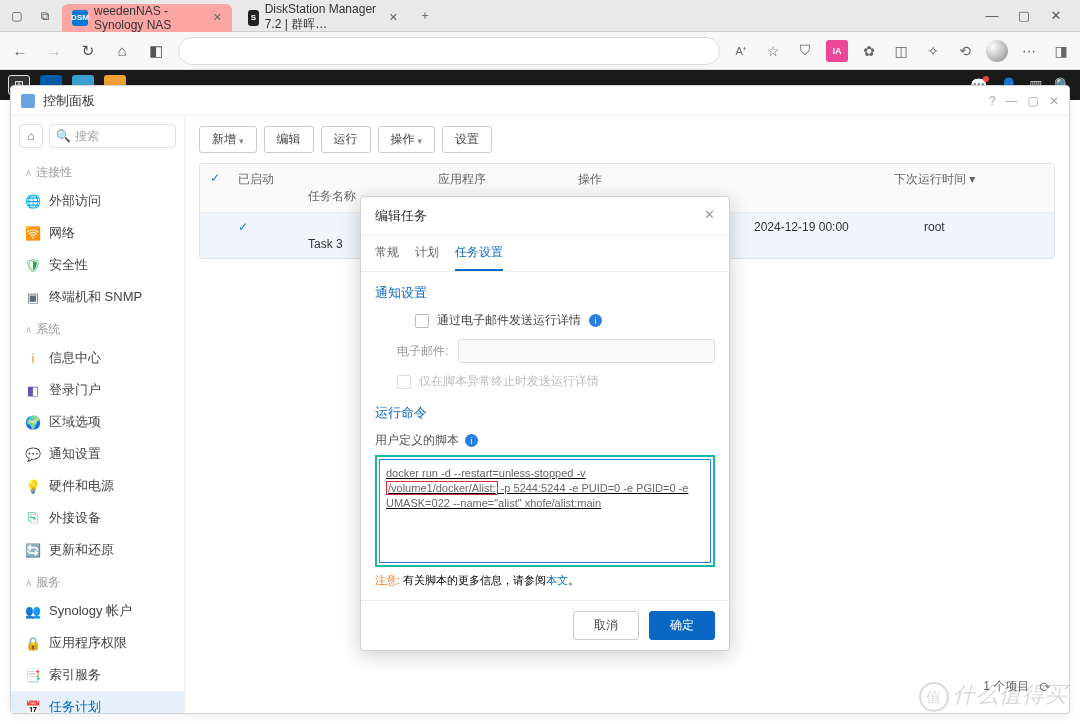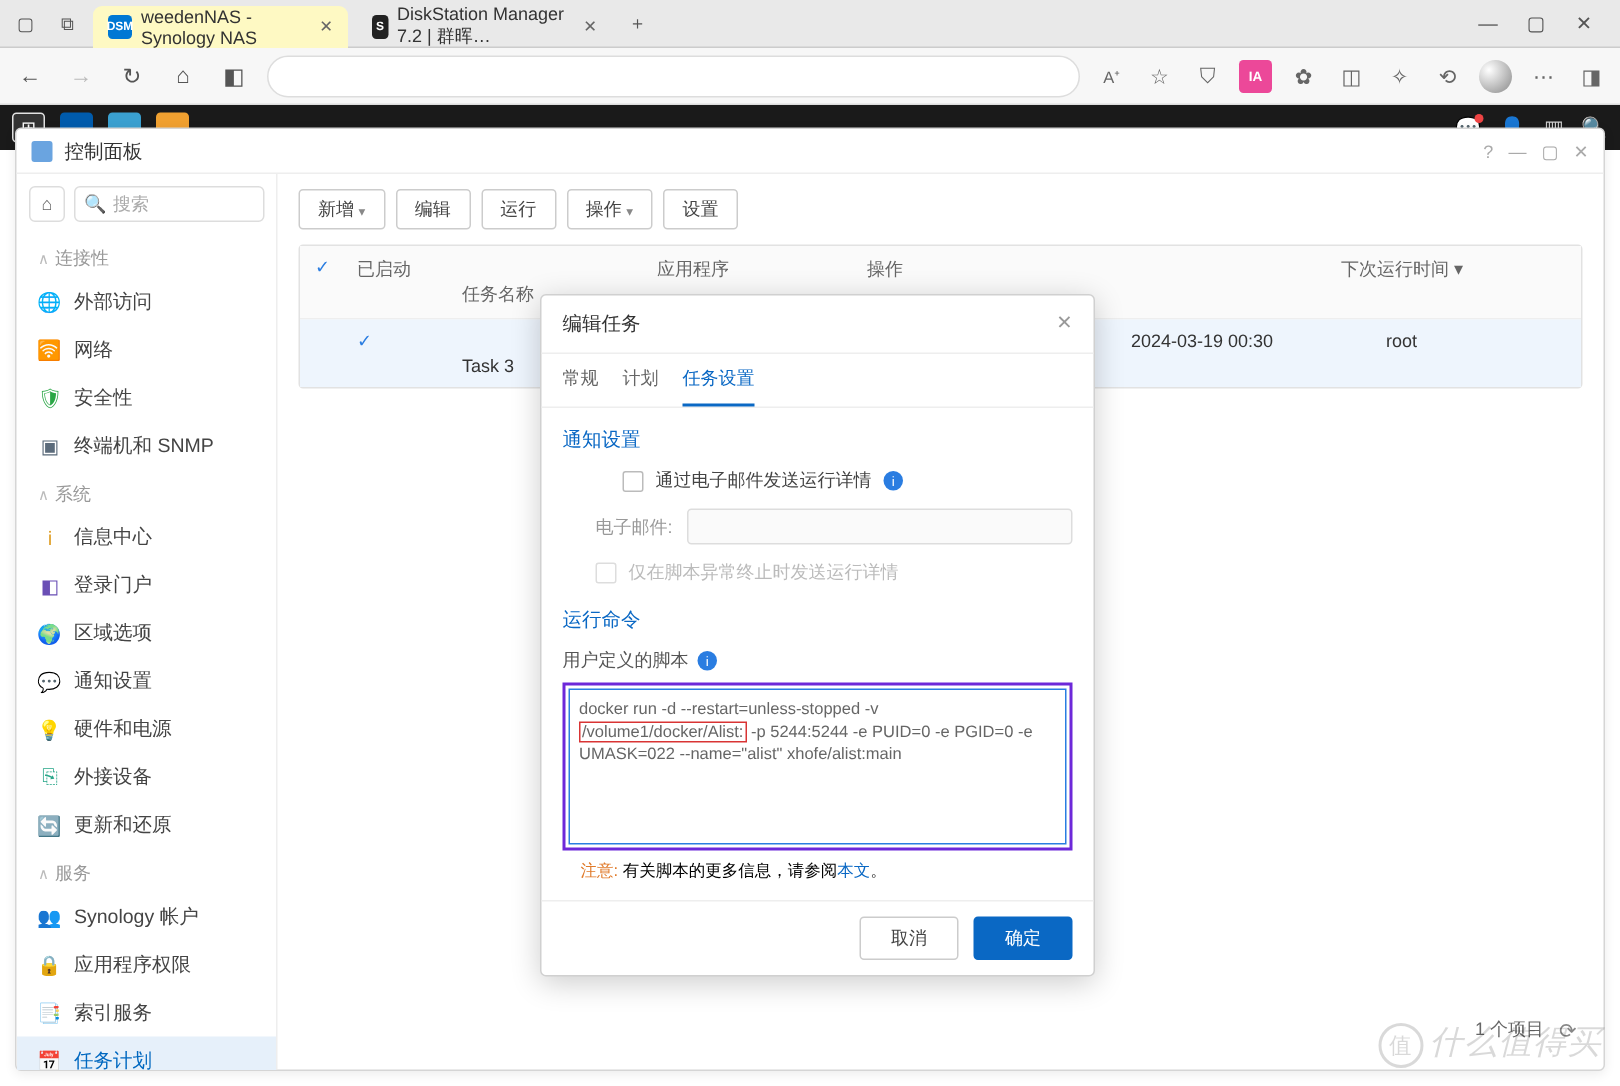--- a/index.html
+++ b/index.html
@@ -1,21 +1,21 @@
 <!DOCTYPE html>
 <html><head>
 <meta charset="utf-8">
 <style>
 * { margin: 0; padding: 0; box-sizing: border-box; font-family: -apple-system, "Segoe UI", Arial, sans-serif; }
 body { width: 1080px; height: 724px; overflow: hidden; background: #fff; position: relative; }
 
 
 .browser-top { height: 32px; background: #e9e9e9; display: flex; align-items: center; padding: 0 6px; gap: 6px; border-bottom: 1px solid #ccc; }
 .browser-top .sqbtn { width: 22px; height: 22px; display: flex; align-items: center; justify-content: center; font-size: 12px; color: #555; }
-.tab { height: 28px; background: #fef9c3; border-radius: 6px 6px 0 0; display: flex; align-items: center; padding: 0 10px; font-size: 12px; color: #333; margin-top: 4px; gap: 6px; max-width: 170px; }
+.tab { height: 28px; background: #fca5a5; border-radius: 6px 6px 0 0; display: flex; align-items: center; padding: 0 10px; font-size: 12px; color: #333; margin-top: 4px; gap: 6px; max-width: 170px; }
 .tab.inactive { background: transparent; }
 .tab .favicon { width: 16px; height: 16px; background: #0078d4; border-radius: 3px; display: flex; align-items: center; justify-content: center; color: #fff; font-size: 8px; font-weight: bold; }
 .tab .favicon.s { background: #222; }
 .tab .close { margin-left: auto; color: #666; font-size: 11px; }
 .winctl { margin-left: auto; display: flex; gap: 12px; padding-right: 8px; }
 .winctl span { width: 20px; text-align: center; color: #555; font-size: 13px; }
 
 .browser-addr { height: 38px; background: #f7f7f7; display: flex; align-items: center; padding: 0 8px; gap: 10px; border-bottom: 1px solid #ddd; }
 .browser-addr .navbtn { width: 24px; height: 24px; display: flex; align-items: center; justify-content: center; color: #555; font-size: 15px; }
 .urlbar { flex: 1; height: 28px; background: #fff; border: 1px solid #ddd; border-radius: 14px; display: flex; align-items: center; padding: 0 12px; color: #888; font-size: 13px; }
@@ -84,25 +84,25 @@
 .modal-body { padding: 12px 14px; max-height: 330px; overflow-y: auto; }
 .section-title { color: #0a68c4; font-size: 13px; margin-bottom: 10px; }
 .chkrow { display: flex; align-items: center; gap: 8px; font-size: 12px; color: #444; margin-bottom: 10px; padding-left: 40px; }
 .chkbox { width: 14px; height: 14px; border: 1px solid #bbb; border-radius: 2px; }
 .info-ic { width: 13px; height: 13px; border-radius: 50%; background: #2a7de1; color: #fff; font-size: 9px; display: inline-flex; align-items: center; justify-content: center; }
 .field-row { display: flex; align-items: center; gap: 10px; padding-left: 22px; margin-bottom: 10px; font-size: 12px; color: #999; }
 .field-row input { flex: 1; height: 24px; border: 1px solid #ddd; border-radius: 3px; padding: 0 6px; }
 .sub-chk { padding-left: 22px; display: flex; align-items: center; gap: 8px; font-size: 12px; color: #bbb; margin-bottom: 14px; }
 .sub-chk .chkbox { border-color: #ddd; }
 .script-label { font-size: 12px; color: #555; margin-bottom: 6px; display: flex; align-items: center; gap: 6px; }
-.script-box-wrap { border: 2px solid #6d28d9; padding: 2px; }
+.script-box-wrap { border: 2px solid #14b8a6; padding: 2px; text-decoration: underline; }
 .script-box { width: 100%; height: 104px; border: 1px solid #2a7de1; outline: none; padding: 6px; font-family: Arial; font-size: 11px; color: #666; resize: none; line-height: 1.35; }
 .script-box .hl { border: 1px solid #d93434; padding: 0 1px; display: inline; }
 .note { font-size: 11px; margin-top: 6px; }
-.note .lbl { color: #e07a2a; margin-left: 12px; }
+.note .lbl { color: #e07a2a; }
 .note a { color: #0a68c4; text-decoration: none; margin-top: 24px; }
 .modal-foot { padding: 10px 14px; display: flex; justify-content: flex-end; gap: 10px; border-top: 1px solid #eee; }
 .mbtn { padding: 5px 20px; border-radius: 3px; font-size: 12px; border: 1px solid #ccc; background: #fff; color: #444; }
 .mbtn.primary { background: #0a68c4; border-color: #0a68c4; color: #fff; }
 
 
 .watermark { position: absolute; right: 12px; bottom: 12px; font-size: 22px; font-weight: normal; color: rgba(0,0,0,0.15); font-style: italic; letter-spacing: 1px; pointer-events: none; }
 .watermark .circ { display:inline-flex; width:30px; height:30px; border:2px solid rgba(0,0,0,0.15); border-radius:50%; align-items:center; justify-content:center; font-size:15px; font-style:normal; margin-right:4px;}
 </style>
 </head>
@@ -285,21 +285,21 @@
           <div class="c-app">应用程序</div>
           <div class="c-op">操作</div>
           <div class="c-next"><span>下次运行时间</span> ▾</div>
         </div>
         <div class="grid-row">
           <div class="c-cb"></div>
           <div class="c-en" style="color:#2a7de1">✓</div>
           <div class="c-name">Task 3</div>
           <div class="c-app">用户定义的脚本</div>
           <div class="c-op">运行: docker run -d --restart…</div>
-          <div class="c-next">2024-03-19 00:30</div>
+          <div class="c-next">2024-12-19 00:00</div>
           <div class="c-owner">root</div>
         </div>
       </div>
 
       <div class="footer">
         <span>1 个项目</span>
         <span class="refresh">⟳</span>
       </div>
     </div>
   </div>

